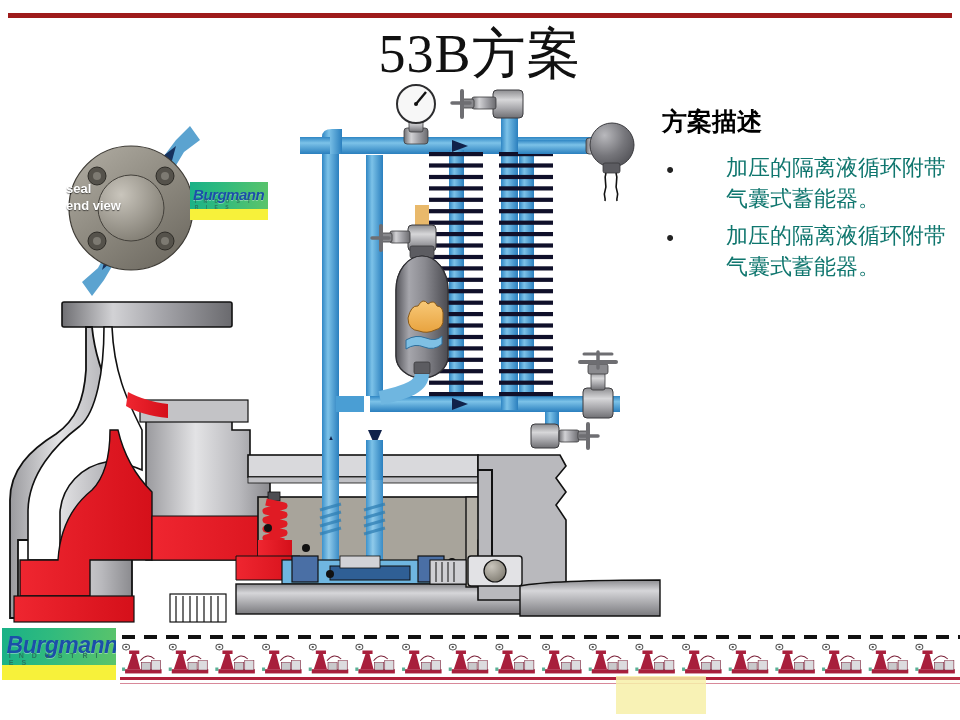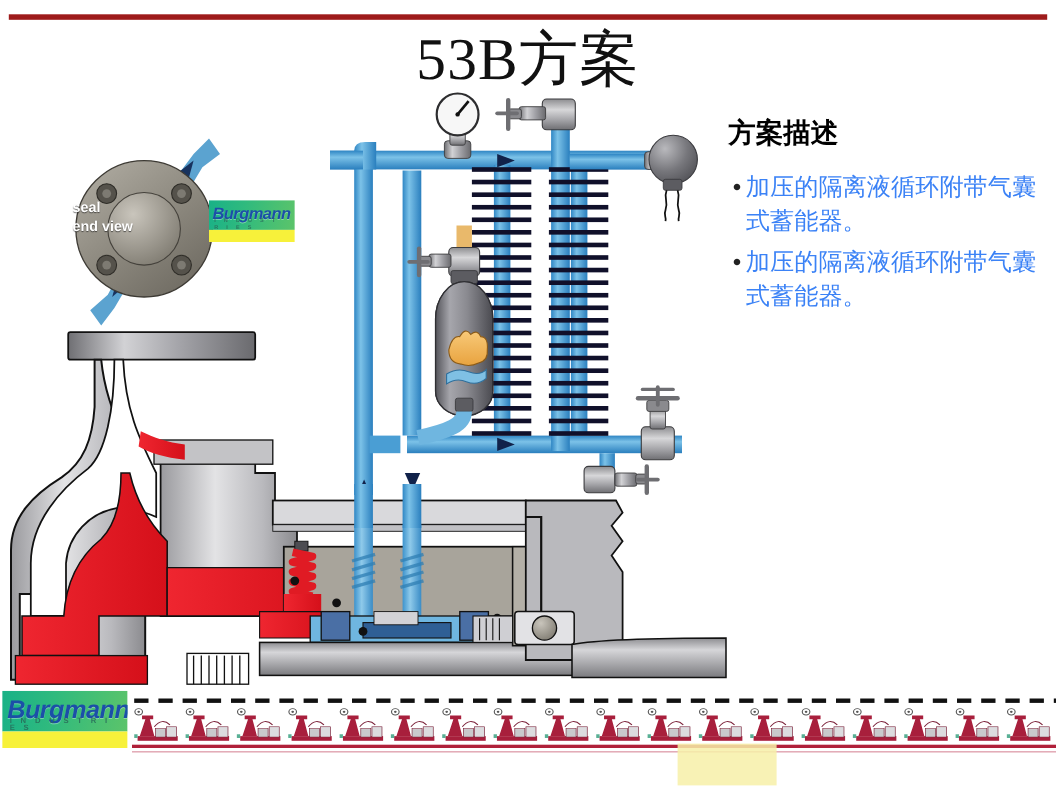--- a/index.html
+++ b/index.html
@@ -26,22 +26,22 @@
   .desc-wrap{position:absolute;left:662px;top:106px;width:292px;}
   .desc-head{
     font-size:25px;font-weight:bold;color:#000;line-height:32px;
     font-family:"Liberation Serif","DejaVu Serif",serif;margin-bottom:16px;
   }
   .bullet-row{display:flex;align-items:flex-start;margin-top:6px;}
   .bullet-dot{
     flex:0 0 auto;width:16px;font-size:22px;line-height:31px;color:#222;text-align:center;
   }
   .bullet-text{
-    flex:1 1 auto;font-size:22px;line-height:31px;color:#3b82f6;
-    font-family:Liberation Serif, serif;word-break:break-all;
+    flex:1 1 auto;font-size:22px;line-height:31px;color:#0f766e;
+    font-family:Liberation Mono, monospace;word-break:break-all;margin-left:48px;
   }
   .seal-label{
     position:absolute;left:66px;top:180px;width:130px;text-align:left;
     color:#fff;font-size:13px;font-weight:bold;line-height:17px;
     text-shadow:0 1px 1px rgba(0,0,0,.55);pointer-events:none;
   }
 
   
   .logo{position:absolute;overflow:hidden;}
   .logo .lg-green{position:absolute;left:0;top:0;right:0;height:72%;

